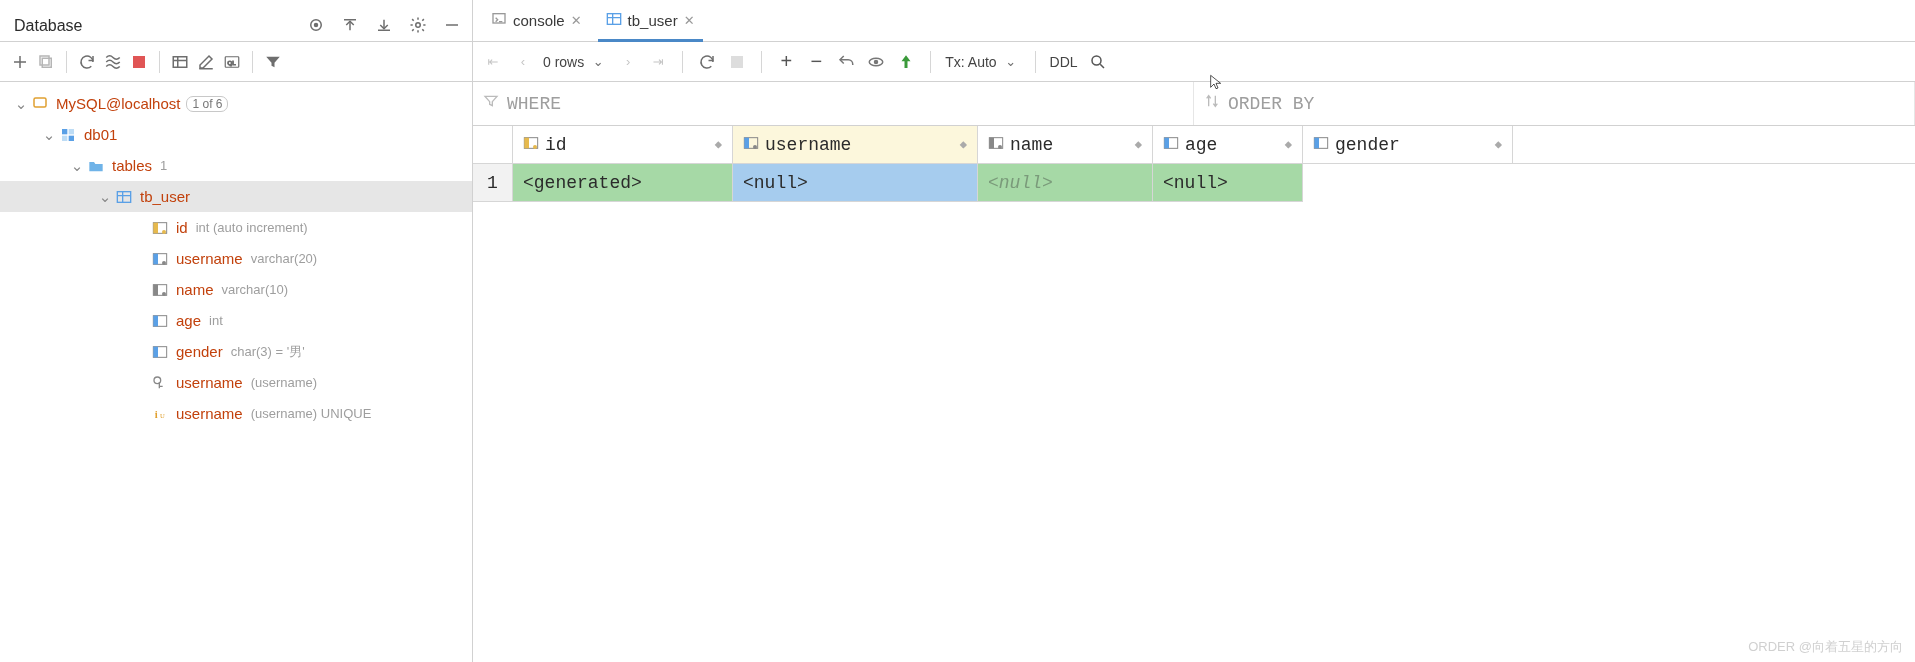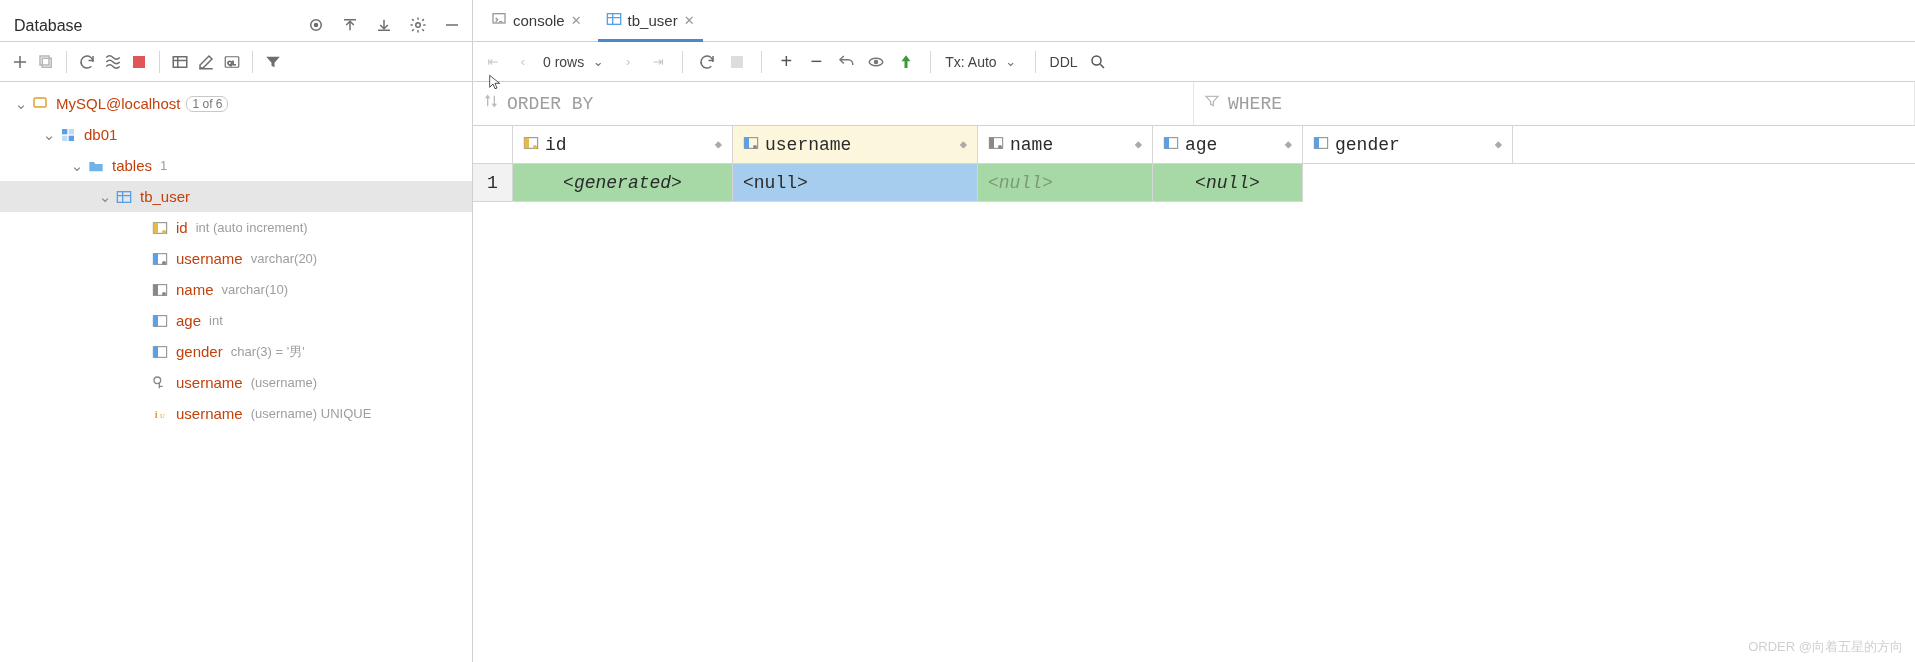--- a/index.html
+++ b/index.html
@@ -35,21 +35,21 @@
 .grid { font-family: Consolas, "Courier New", monospace; font-size: 18px; }
 .grid-header { display: flex; height: 38px; border-bottom: 1px solid #d6d6d6; }
 .gh-rownum { width: 40px; border-right: 1px solid #d6d6d6; }
 .gh-cell { display: flex; align-items: center; padding: 0 10px; border-right: 1px solid #d6d6d6; color: #2b2b2b; gap: 6px; }
 .gh-cell .sort { color: #aaa; font-size: 12px; margin-left: auto; }
 .gh-cell.highlight { background: #fcf7dc; }
 .grid-row { display: flex; height: 38px; }
 .gr-rownum { width: 40px; display: flex; align-items: center; justify-content: center; background: #f2f2f2; border-right: 1px solid #d6d6d6; border-bottom: 1px solid #d6d6d6; }
 .gr-cell { display: flex; align-items: center; padding: 0 10px; border-right: 1px solid #d6d6d6; border-bottom: 1px solid #d6d6d6; background: #a6d9a6; }
 .gr-cell.active { background: #a6ccee; }
-.gr-cell.right { justify-content: center; font-style: italic; }
+.gr-cell.right { justify-content: flex-start; }
 .gr-cell .nullish { color: #7a9a7a; font-style: italic; }
 .col-id { width: 220px; }
 .col-username { width: 245px; }
 .col-name { width: 175px; }
 .col-age { width: 150px; }
 .col-gender { width: 210px; }
 .watermark { position: absolute; right: 12px; bottom: 6px; color: #d0d0d0; font-size: 13px; }
 .cursor-img { position: absolute; width: 16px; height: 16px; }
 </style>
 </head>
@@ -333,34 +333,34 @@
       <span class="lbl">DDL</span>
       <span class="icon-btn">
           <svg viewBox="0 0 24 24" width="18" height="18" fill="none" stroke="#555" stroke-width="2">
             <circle cx="10" cy="10" r="6"></circle>
             <path d="M20 20l-5-5"></path>
           </svg>
         </span>
     </div>
 
     <div class="filters">
+      <div class="filter">
+        <span><svg width="16" height="16" viewBox="0 0 24 24" fill="none" stroke="#bbb" stroke-width="2">
+              <path d="M3 5h18l-7 8v6l-4-2v-4L3 5z"></path>
+            </svg></span>
+        <span>WHERE</span>
+      </div>
       <div class="filter" style="position:relative">
         <span><svg width="16" height="16" viewBox="0 0 24 24" fill="none" stroke="#bbb" stroke-width="2">
               <path d="M7 4v16M4 8l3-4 3 4M17 20V4M14 16l3 4 3-4"></path>
             </svg></span>
         <span>ORDER BY</span>
         <svg class="cursor-img" style="left:14px;top:-8px" viewBox="0 0 24 24" fill="#fff" stroke="#000" stroke-width="1">
             <path d="M4 2l0 18 5-5 3 7 3-1-3-7h7z"></path>
           </svg>
-      </div>
-      <div class="filter">
-        <span><svg width="16" height="16" viewBox="0 0 24 24" fill="none" stroke="#bbb" stroke-width="2">
-              <path d="M3 5h18l-7 8v6l-4-2v-4L3 5z"></path>
-            </svg></span>
-        <span>WHERE</span>
       </div>
     </div>
 
     <div class="grid">
       <div class="grid-header">
         <div class="gh-rownum"></div>
         <div class="gh-cell col-id">
           <span><svg width="16" height="14" viewBox="0 0 24 20">
                 <rect x="2" y="2" width="20" height="16" fill="none" stroke="#888" stroke-width="1.5"></rect>
                 <rect x="2" y="2" width="7" height="16" fill="#e6b94d"></rect>

